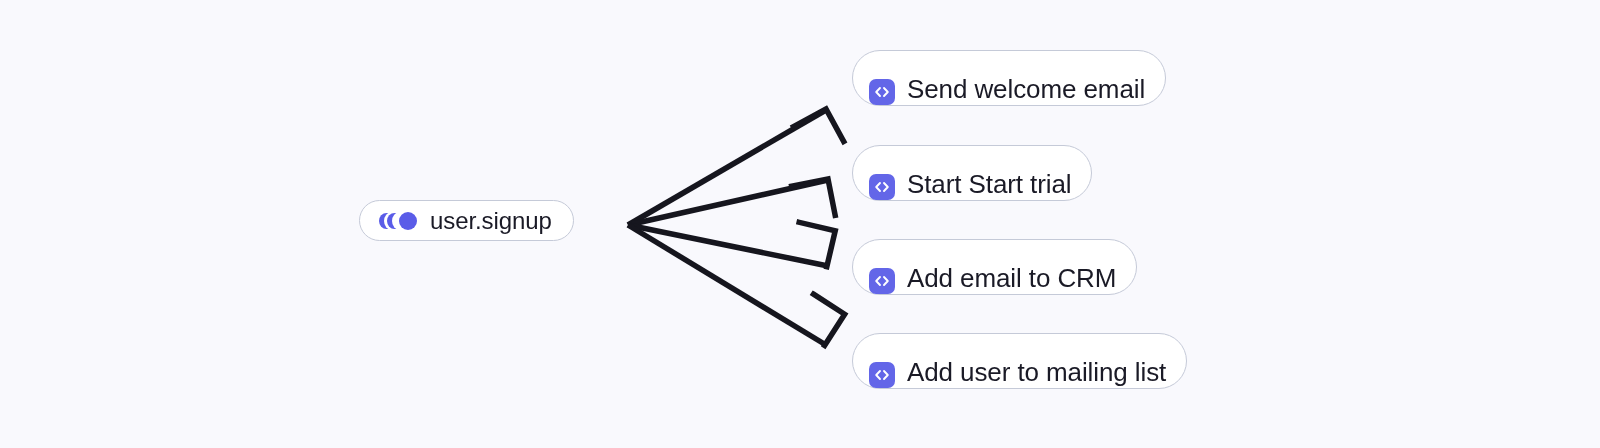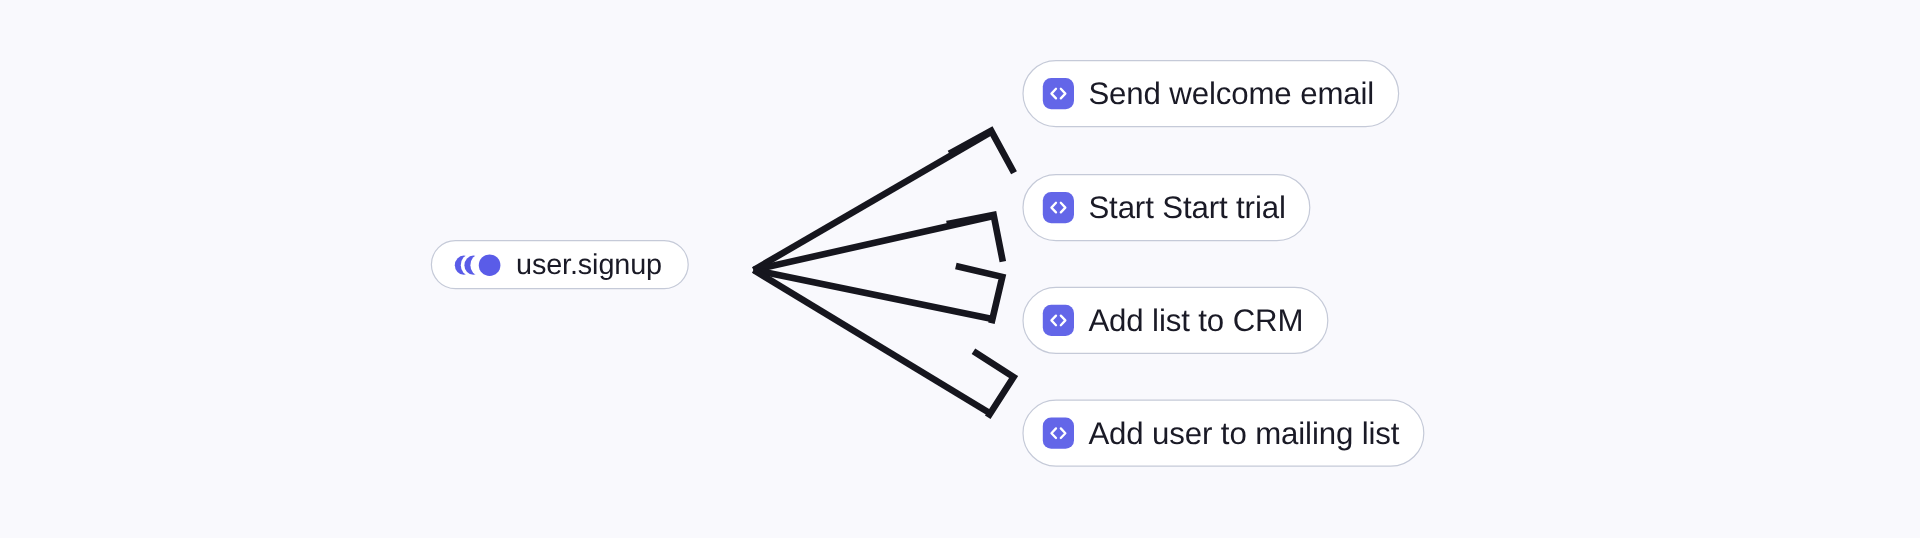--- a/index.html
+++ b/index.html
@@ -87,20 +87,21 @@
     border-radius: 50%;
     background: #ffffff;
   }
   .trail-icon .c1 { left: 0px; }
   .trail-icon .c2 { left: 8px; }
   
   .node-action {
     height: 56px;
     padding: 0 20px 0 16px;
     gap: 12px;
+    align-items: flex-end;
   }
   .node-action .node-label {
     font-size: 26px;
   }
   .code-badge {
     flex: none;
     width: 26px;
     height: 26px;
     border-radius: 7px;
     background: #6366e8;
@@ -171,21 +172,21 @@
     <span class="node-label">Start Start trial</span>
   </div>
 
   <div class="node node-action" style="left:852px; top:239px;">
     <span class="code-badge">
       <svg width="16" height="12" viewBox="0 0 16 12" aria-hidden="true">
         <path d="M6 2 L2.2 6 L6 10" fill="none" stroke="#ffffff" stroke-width="1.9" stroke-linecap="round" stroke-linejoin="round"></path>
         <path d="M10 2 L13.8 6 L10 10" fill="none" stroke="#ffffff" stroke-width="1.9" stroke-linecap="round" stroke-linejoin="round"></path>
       </svg>
     </span>
-    <span class="node-label">Add list to CRM</span>
+    <span class="node-label">Add email to CRM</span>
   </div>
 
   <div class="node node-action" style="left:852px; top:333px;">
     <span class="code-badge">
       <svg width="16" height="12" viewBox="0 0 16 12" aria-hidden="true">
         <path d="M6 2 L2.2 6 L6 10" fill="none" stroke="#ffffff" stroke-width="1.9" stroke-linecap="round" stroke-linejoin="round"></path>
         <path d="M10 2 L13.8 6 L10 10" fill="none" stroke="#ffffff" stroke-width="1.9" stroke-linecap="round" stroke-linejoin="round"></path>
       </svg>
     </span>
     <span class="node-label">Add user to mailing list</span>

